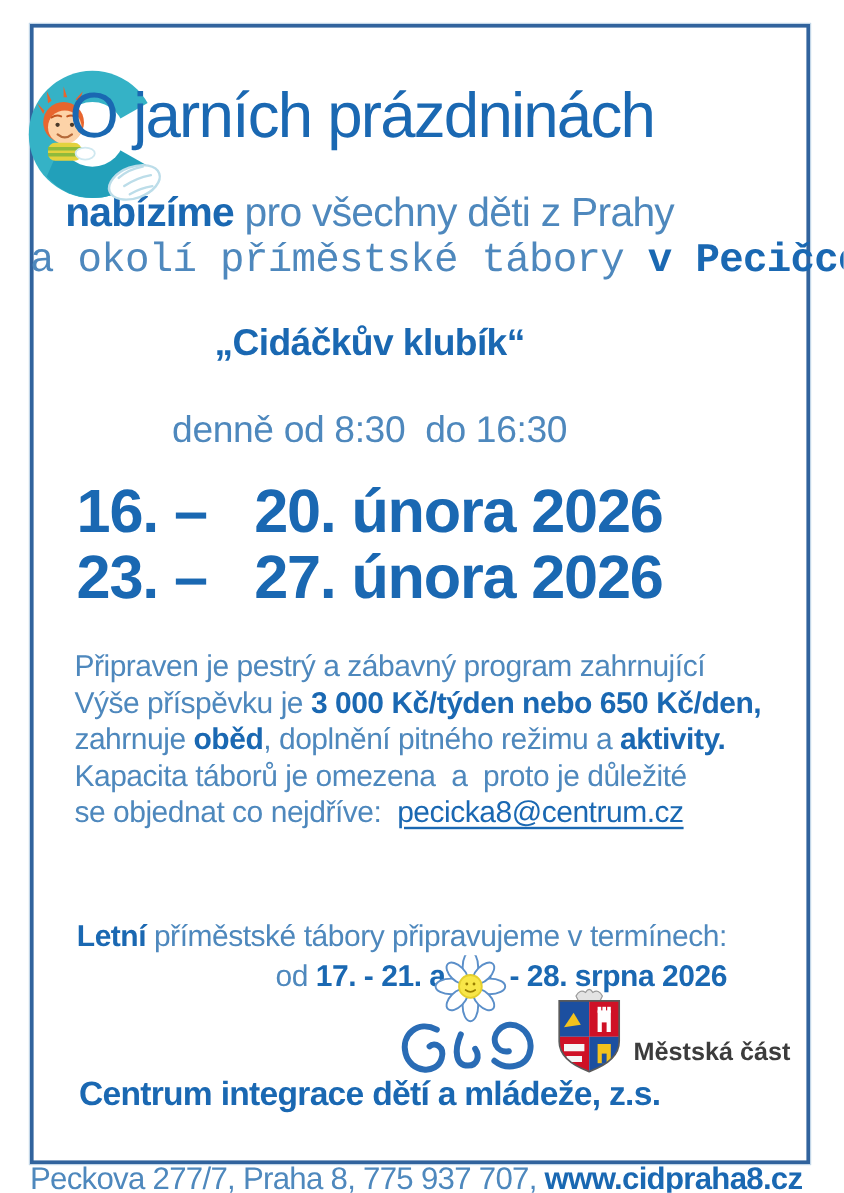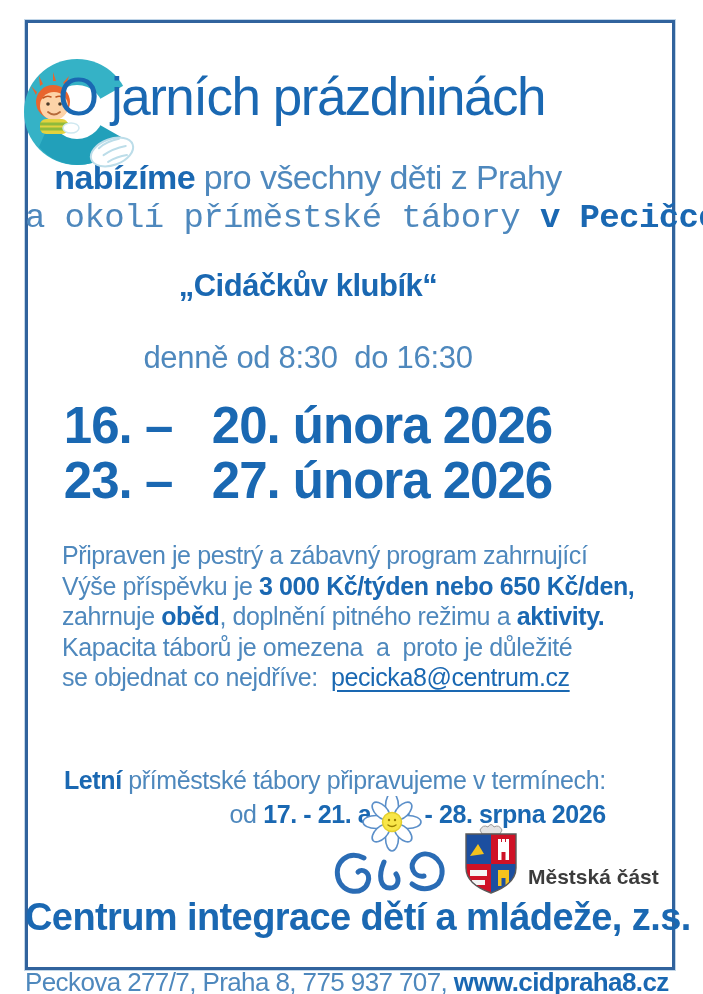--- a/index.html
+++ b/index.html
@@ -36,21 +36,21 @@
     color:#1a68b2;font-weight:normal;text-decoration:underline;
     text-underline-offset:4px;text-decoration-thickness:2px;cursor:pointer;
   }
   .mascot{position:absolute;left:17px;top:44px;z-index:1;}
   .cid-logo{position:absolute;left:328px;top:796px;z-index:2;}
   .arms{position:absolute;left:458px;top:822px;}
   .praha8-label{
     position:absolute;left:528px;top:838px;width:140px;text-align:left;
     font-size:21px;font-weight:bold;color:#3c3c3c;line-height:27px;white-space:normal;margin-top:25px;
   }
-  .org{top:896px;font-size:38px;letter-spacing:-0.6px;}
+  .org{top:896px;font-size:28px;letter-spacing:-0.6px;}
   .address{top:931px;font-size:26px;letter-spacing:-0.6px;margin-top:36px;}
   .website{color:#1a68b2;font-weight:bold;cursor:pointer;}
 </style>
 </head>
 <body>
 
 <div class="frame"></div>
 
 <svg class="mascot" width="120" height="138" viewBox="0 0 120 138">
   <circle cx="60" cy="68" r="53" fill="#35b2c6"></circle>

